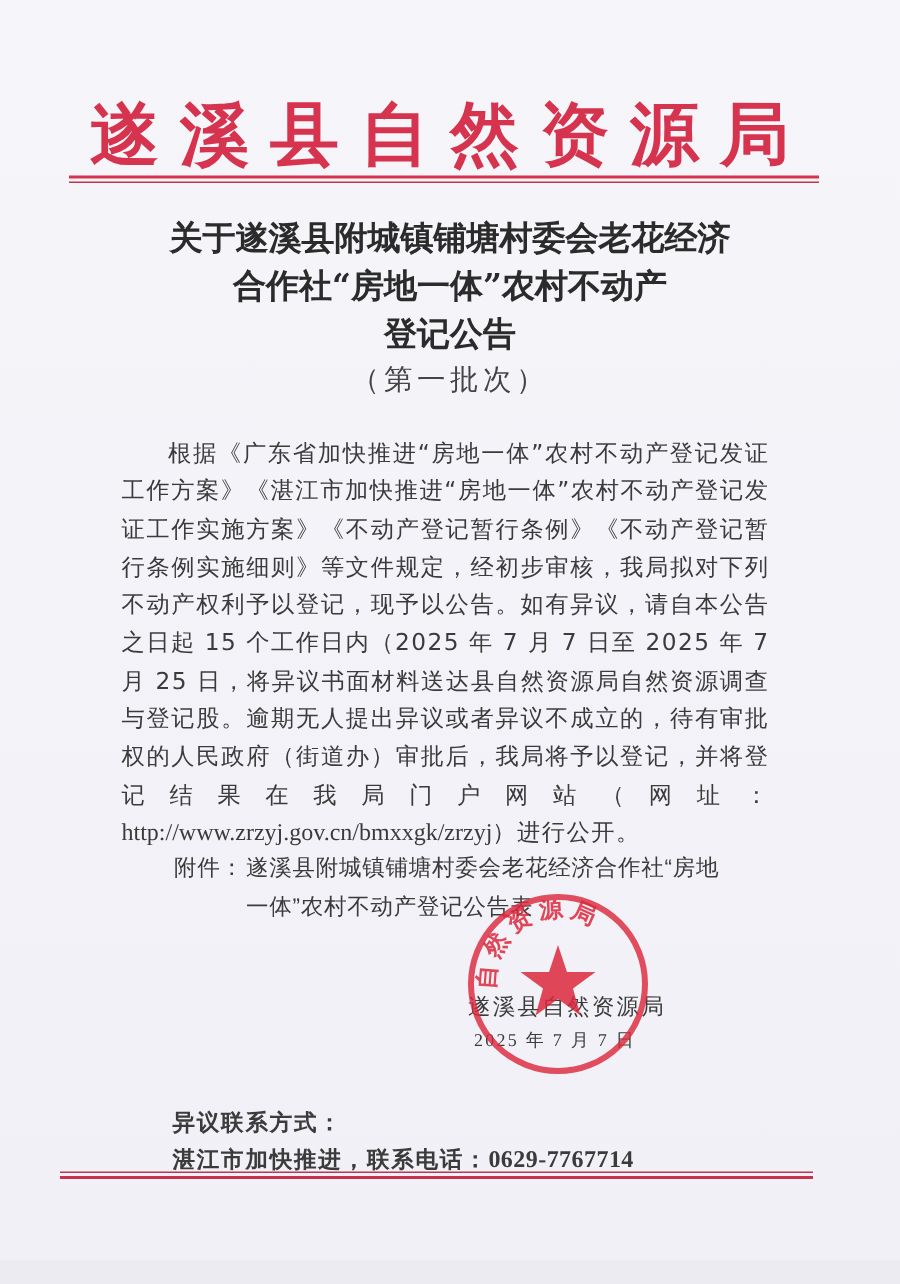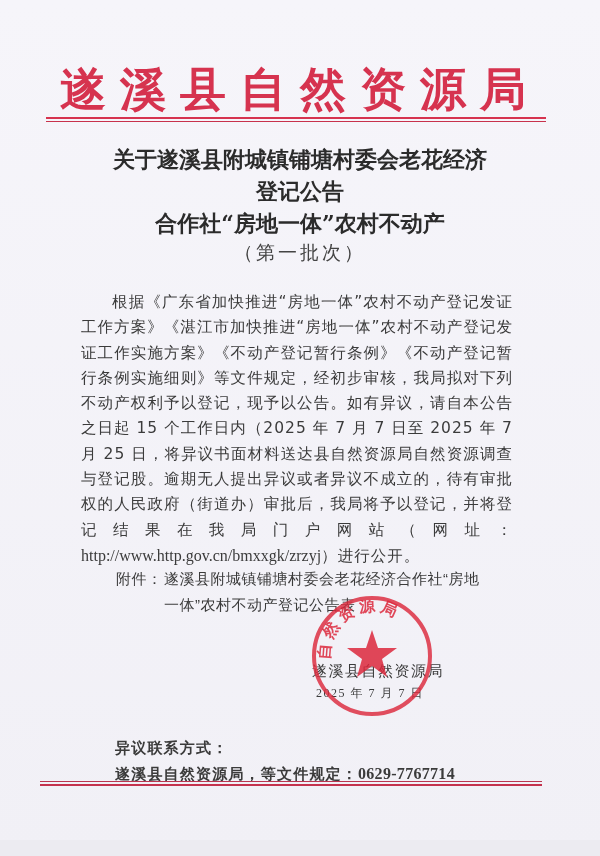--- a/index.html
+++ b/index.html
@@ -72,27 +72,27 @@
 <div class="page">
 
   <div class="masthead">遂溪县自然资源局</div>
   <div class="rule-top">
     <div class="l1"></div>
       <div class="l2"></div>
   </div>
 
   <div class="title">
     <div>关于遂溪县附城镇铺塘村委会老花经济</div>
+    <div>合作社“房地一体”农村不动产</div>
     <div>登记公告</div>
-    <div>合作社“房地一体”农村不动产</div>
   </div>
   <div class="subtitle">（第一批次）</div>
 
   <div class="body-text">
-    <span>根据《广东省加快推进“房地一体”农村不动产登记发证工作方案》《湛江市加快推进“房地一体”农村不动产登记发证工作实施方案》《不动产登记暂行条例》《不动产登记暂行条例实施细则》等文件规定，经初步审核，我局拟对下列不动产权利予以登记，现予以公告。如有异议，请自本公告之日起 15 个工作日内（2025 年 7 月 7 日至 2025 年 7 月 25 日，将异议书面材料送达县自然资源局自然资源调查与登记股。逾期无人提出异议或者异议不成立的，待有审批权的人民政府（街道办）审批后，我局将予以登记，并将登记结果在我局门户网站（网址：</span><span class="url">http://www.http.gov.cn/bmxxgk/zrzyj</span><span>）进行公开。</span>
+    <span>根据《广东省加快推进“房地一体”农村不动产登记发证工作方案》《湛江市加快推进“房地一体”农村不动产登记发证工作实施方案》《不动产登记暂行条例》《不动产登记暂行条例实施细则》等文件规定，经初步审核，我局拟对下列不动产权利予以登记，现予以公告。如有异议，请自本公告之日起 15 个工作日内（2025 年 7 月 7 日至 2025 年 7 月 25 日，将异议书面材料送达县自然资源局自然资源调查与登记股。逾期无人提出异议或者异议不成立的，待有审批权的人民政府（街道办）审批后，我局将予以登记，并将登记结果在我局门户网站（网址：</span><span class="url">http://www.zrzyj.gov.cn/bmxxgk/zrzyj</span><span>）进行公开。</span>
   </div>
 
   <div class="attachment">
     <div><span class="lbl">附件：</span><span>遂溪县附城镇铺塘村委会老花经济合作社“房地</span></div>
     <div class="cont">一体”农村不动产登记公告表</div>
   </div>
 
   <div class="signature">
     <div>遂溪县自然资源局</div>
     <div class="date">2025 年 7 月 7 日</div>
@@ -105,21 +105,21 @@
       </defs>
       <text font-size="16" fill="rgba(220,40,60,0.85)" font-family="DejaVu Serif, serif" font-weight="bold" letter-spacing="4">
         <textPath href="#arc" startOffset="4%">自然资源局</textPath>
       </text>
       <polygon points="56,30 62,48 81,48 66,59 71,77 56,66 41,77 46,59 31,48 50,48" fill="rgba(220,40,60,0.85)"></polygon>
     </svg>
   </div>
 
   <div class="contact">
     <div>异议联系方式：</div>
-    <div><span>遂溪县自然资源局，等文件规定：</span><span class="phone">0629-7767714</span></div>
+    <div><span>湛江市加快推进，联系电话：</span><span class="phone">0629-7767714</span></div>
   </div>
 
   <div class="rule-bottom">
     <div class="l1"></div>
       <div class="l2"></div>
   </div>
   <div class="scan-edge"></div>
 </div>
 
 </body></html>

